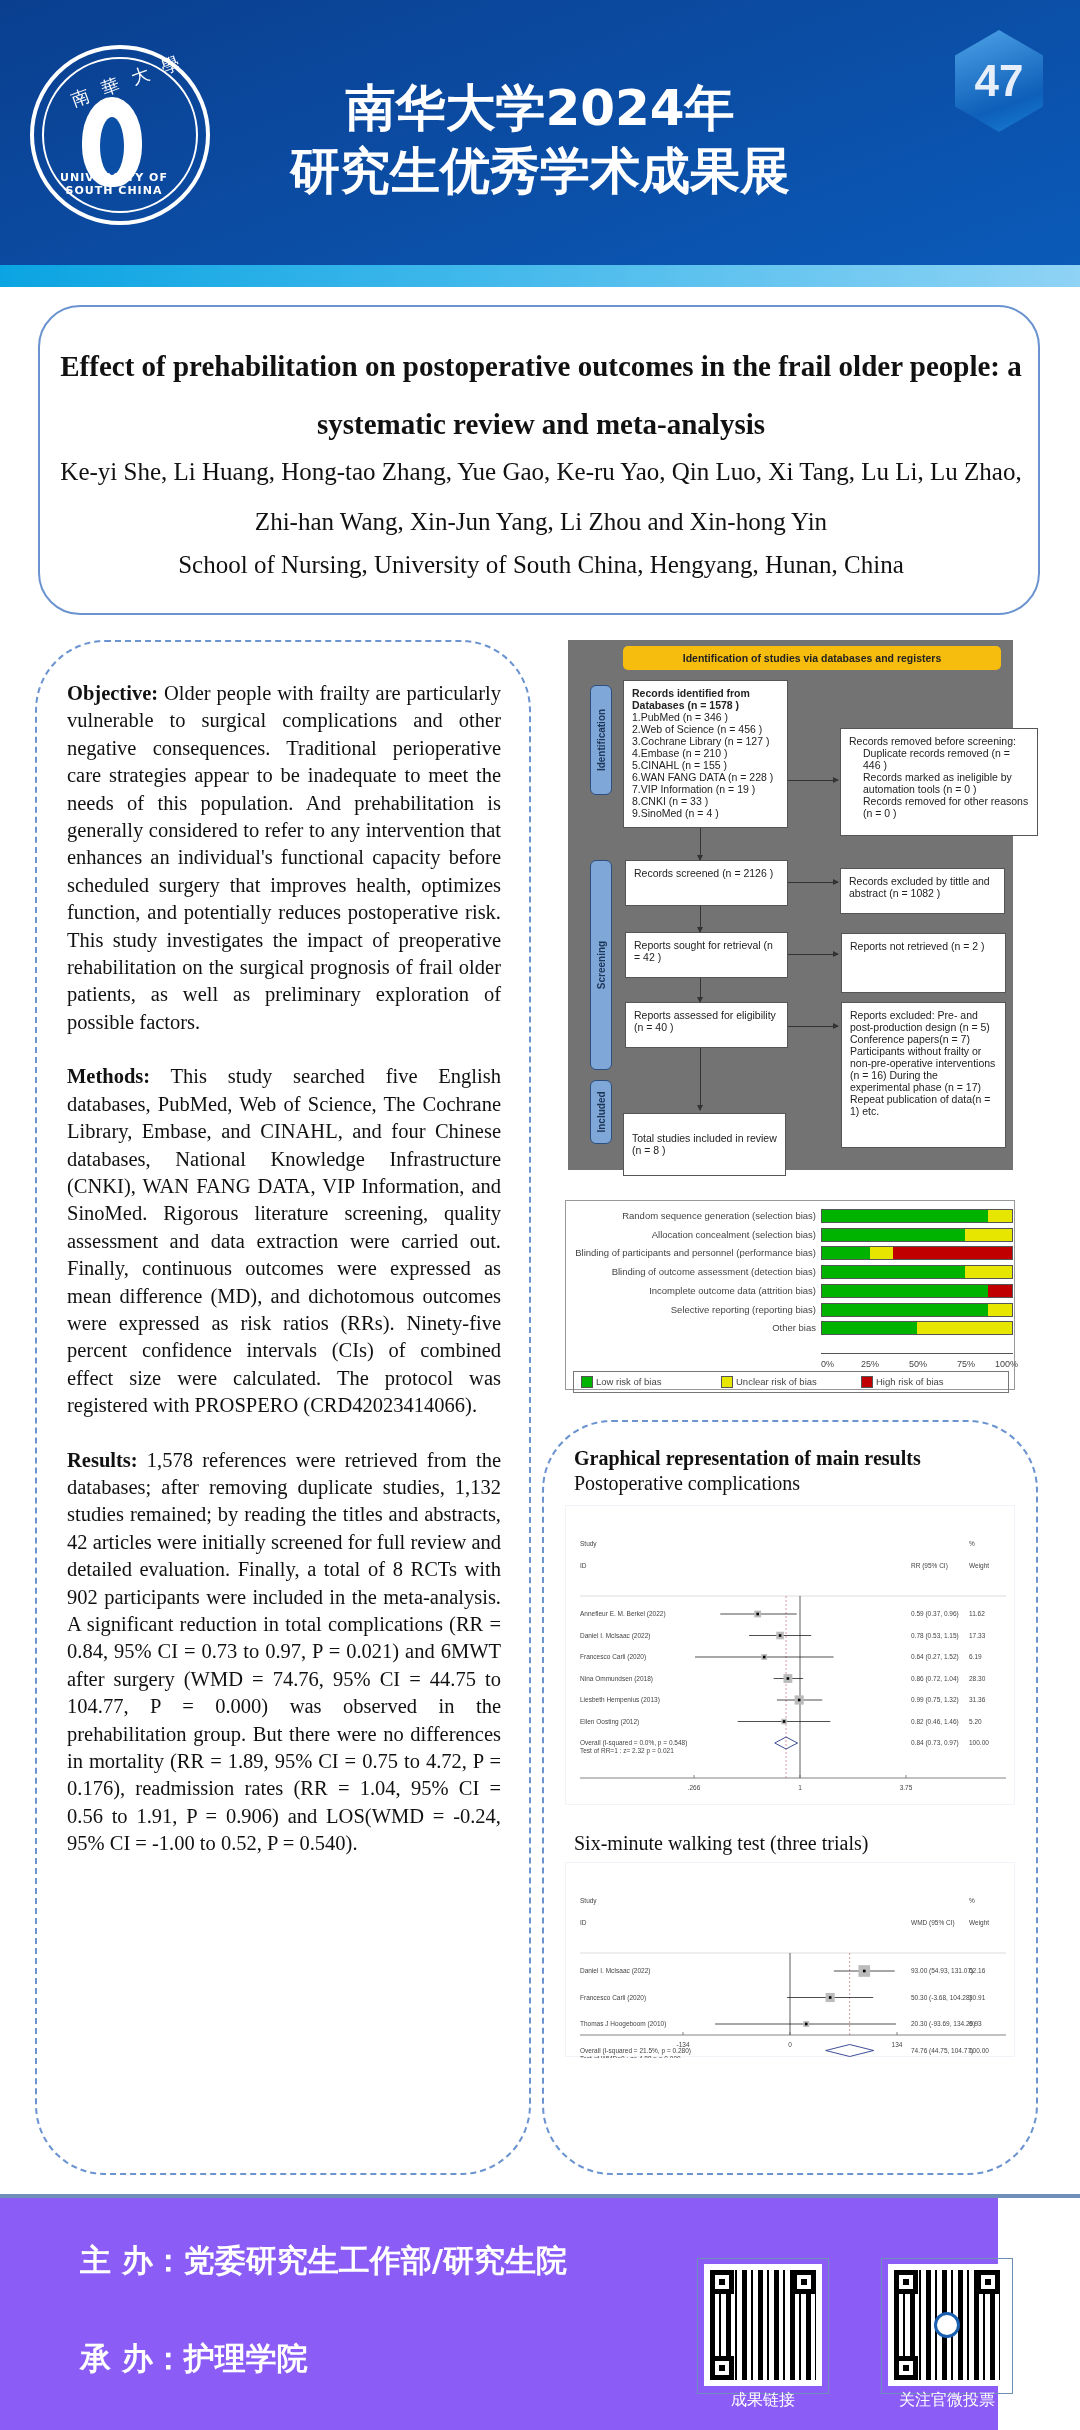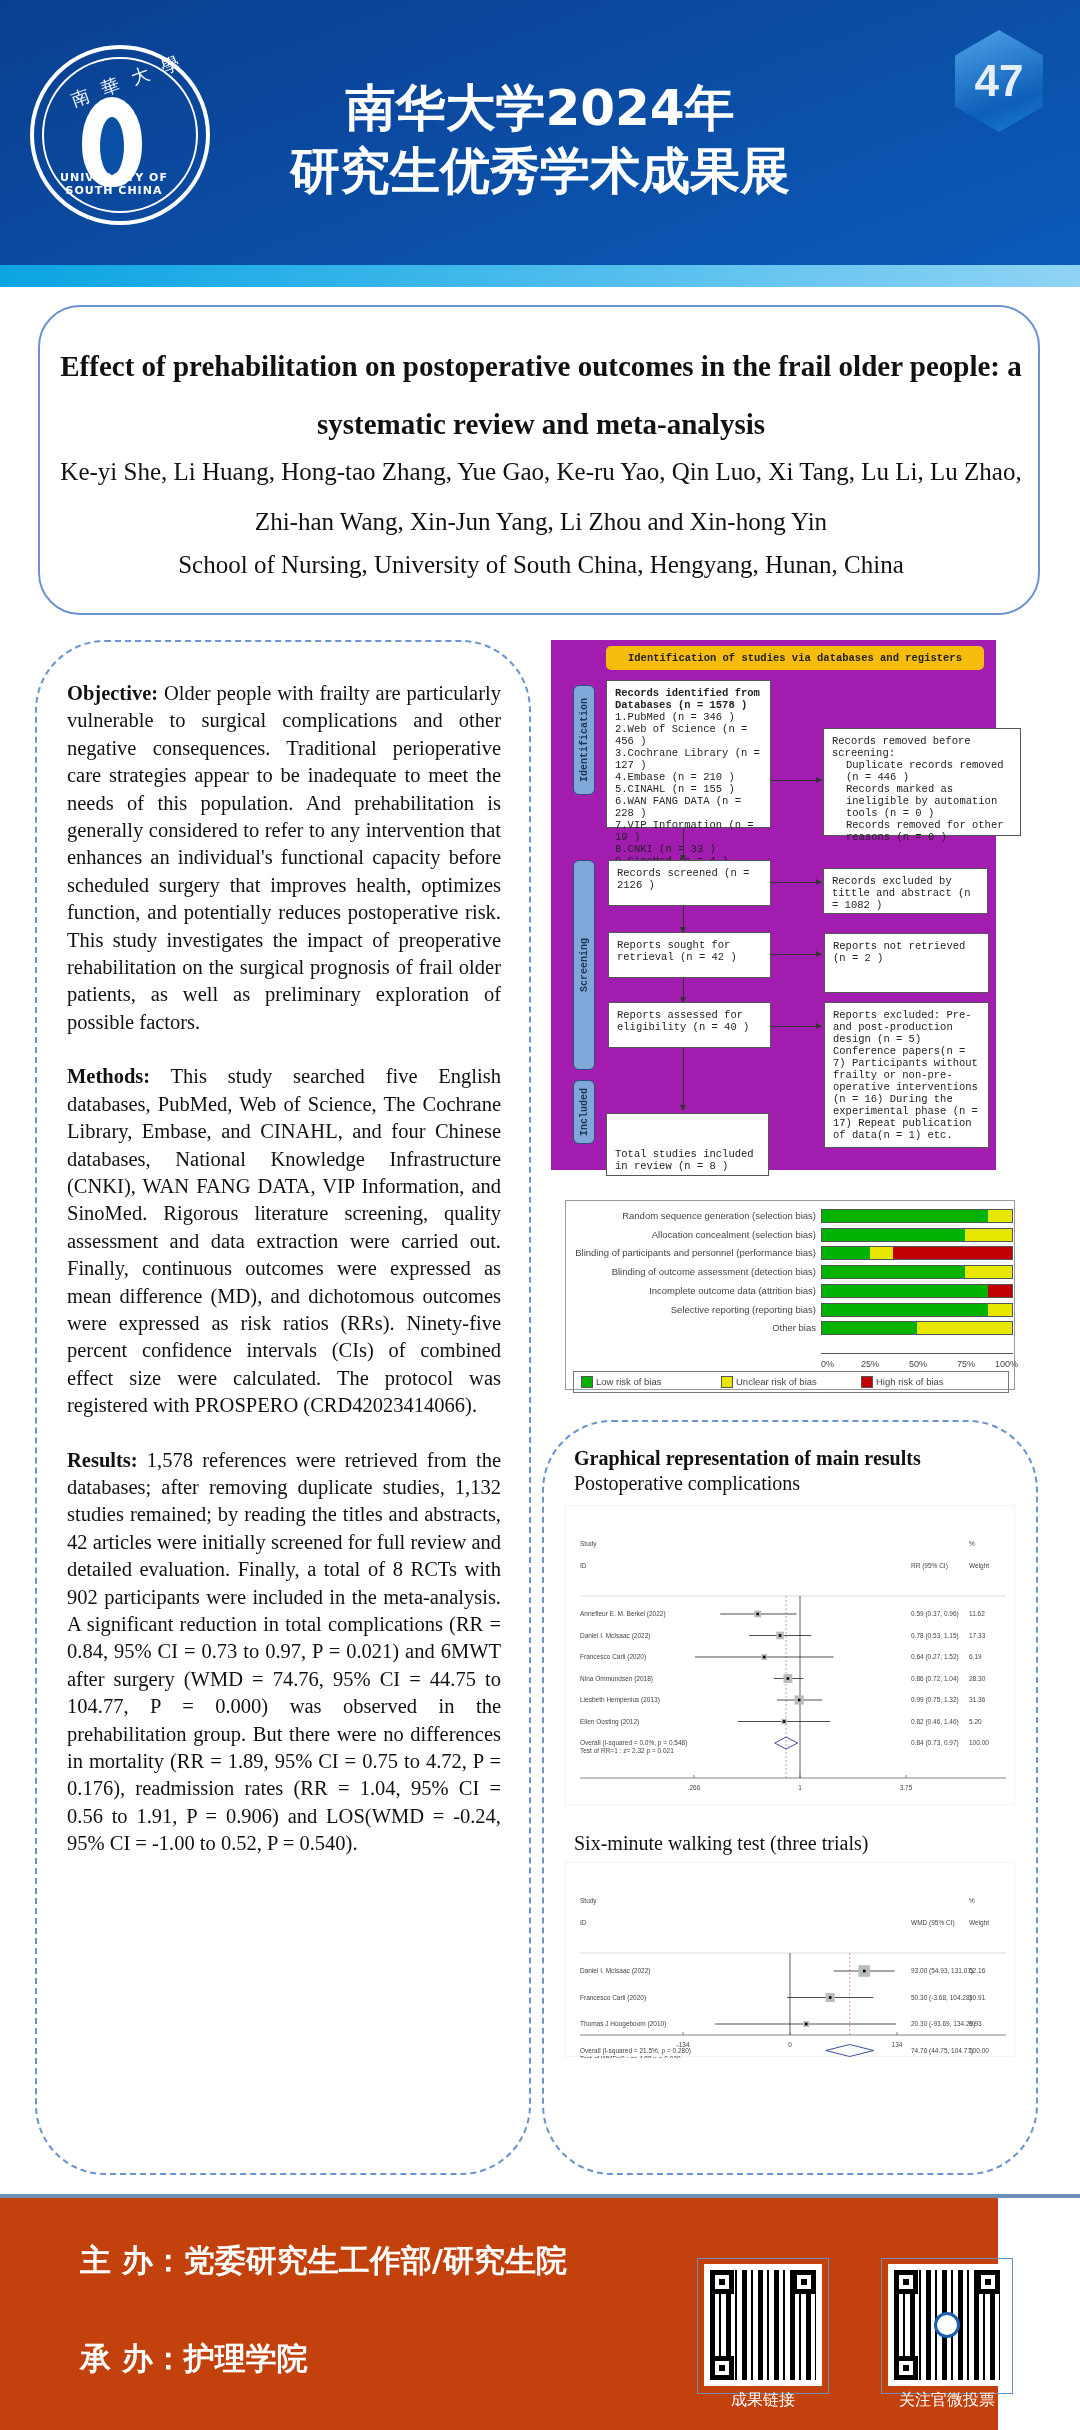--- a/index.html
+++ b/index.html
@@ -26,21 +26,21 @@
   .authors { position: absolute; left: 20px; width: 962px; top: 140px; font-size: 25px; line-height: 50px; }
   .affil { position: absolute; left: 20px; width: 962px; top: 244px; font-size: 25px; }
 
   
   .left-panel { position: absolute; left: 35px; top: 640px; width: 496px; height: 1535px; border: 2px dashed #6a93cf; border-radius: 70px; }
   .abstract { position: absolute; left: 30px; top: 38px; width: 434px; font-size: 20.5px; line-height: 27.4px; text-align: justify; }
   .abstract p { margin-bottom: 27px; }
   .abstract b { font-weight: bold; }
 
   
-  .prisma { position: absolute; left: 551px; top: 640px; width: 445px; height: 530px; background: #a21caf; font-family: Liberation Mono, monospace; font-size: 10.5px; color: #222; }
+  .prisma { position: absolute; left: 568px; top: 640px; width: 445px; height: 530px; background: #737373; font-family: Liberation Sans, sans-serif; font-size: 10.5px; color: #222; }
   .p-banner { position: absolute; left: 55px; top: 6px; width: 378px; height: 24px; background: #f6bd0f; border-radius: 5px; text-align: center; font-weight: bold; font-size: 10.5px; line-height: 24px; color: #222; }
   .p-box { position: absolute; border: 1px solid #555; background: #fff; padding: 6px 8px; line-height: 12px; }
   .p-side { position: absolute; left: 22px; width: 22px; background: #7fa7d8; border: 1px solid #2d4f7e; border-radius: 6px; }
   .p-side span { position: absolute; left: 50%; top: 50%; transform: translate(-50%,-50%) rotate(-90deg); white-space: nowrap; font-weight: bold; font-size: 10px; color: #1d3557; }
   .arrow-h { position: absolute; height: 1px; background: #333; }
   .arrow-h:after { content: ""; position: absolute; right: -1px; top: -3px; border-left: 6px solid #333; border-top: 3.5px solid transparent; border-bottom: 3.5px solid transparent; }
   .arrow-v { position: absolute; width: 1px; background: #333; }
   .arrow-v:after { content: ""; position: absolute; bottom: -1px; left: -3px; border-top: 6px solid #333; border-left: 3.5px solid transparent; border-right: 3.5px solid transparent; }
 
   
@@ -58,21 +58,21 @@
   
   .right-panel { position: absolute; left: 542px; top: 1420px; width: 496px; height: 755px; border: 2px dashed #6a93cf; border-radius: 70px; }
   .res-heading { position: absolute; left: 574px; top: 1447px; font-size: 20px; font-weight: bold; }
   .res-sub1 { position: absolute; left: 574px; top: 1472px; font-size: 20px; }
   .res-sub2 { position: absolute; left: 574px; top: 1832px; font-size: 20px; }
 
   .forest { position: absolute; left: 565px; width: 450px; background: #fff; border: 1px solid #f0f3f7; font-family: "Liberation Sans", sans-serif; font-size: 6.5px; color: #444; }
   .forest svg { position: absolute; left: 0; top: 0; }
 
   
-  .footer { position: absolute; left: 0; top: 2198px; width: 998px; height: 232px; background: #c2410c; }
+  .footer { position: absolute; left: 0; top: 2198px; width: 998px; height: 232px; background: #8b5cf6; }
   .footer-line { position: absolute; left: 0; top: 2194px; width: 1080px; height: 4px; background: #6e8fb8; }
   .f-text { position: absolute; left: 80px; color: #fff; font-size: 31px; font-family: "DejaVu Sans", sans-serif; font-weight: bold; }
   .qr { position: absolute; width: 118px; height: 122px; background: #fff; padding: 6px; }
   .qr-frame { position: absolute; width: 132px; height: 136px; border: 1px solid #6e8fb8; }
   .qr-grid { width: 100%; height: 100%; background:
       repeating-linear-gradient(90deg, #000 0 5px, #fff 5px 9px, #000 9px 11px, #fff 11px 16px),
       #000; background-blend-mode: difference; position: relative; }
   .qr-corner { position: absolute; width: 24px; height: 24px; border: 5px solid #000; background: #fff; }
   .qr-corner:after { content: ""; position: absolute; left: 4px; top: 4px; width: 6px; height: 6px; background: #000; }
   .qr-label { position: absolute; color: #fff; font-size: 16px; font-family: "DejaVu Sans", sans-serif; text-align: center; width: 150px; }
@@ -150,21 +150,21 @@
   <div class="p-box" style="left:57px;top:292px;width:163px;height:46px;">Reports sought for retrieval (n = 42 )</div>
   <div class="arrow-h" style="left:220px;top:314px;width:50px;"></div>
   <div class="p-box" style="left:273px;top:293px;width:165px;height:60px;">Reports not retrieved (n = 2 )</div>
   <div class="arrow-v" style="left:132px;top:338px;height:24px;"></div>
 
   <div class="p-box" style="left:57px;top:362px;width:163px;height:46px;">Reports assessed for eligibility (n = 40 )</div>
   <div class="arrow-h" style="left:220px;top:386px;width:50px;"></div>
   <div class="p-box" style="left:273px;top:362px;width:165px;height:146px;">Reports excluded: Pre- and post-production design (n = 5) Conference papers(n = 7) Participants without frailty or non-pre-operative interventions (n = 16) During the experimental phase (n = 17) Repeat publication of data(n = 1) etc.</div>
   <div class="arrow-v" style="left:132px;top:408px;height:62px;"></div>
 
-  <div class="p-box" style="left:55px;top:473px;width:163px;height:63px;padding-top:34px;">Total studies included in review (n = 8 )</div>
+  <div class="p-box" style="left:55px;top:473px;width:163px;height:63px;padding-top:18px;">Total studies included in review (n = 8 )</div>
 </div>
 
 <div class="rob" id="rob">
     <div class="rob-row" style="top: 8px;">
       <div class="rob-label">Random sequence generation (selection bias)</div>
       <div class="rob-bar">
         <div style="width: 87.5%; background: rgb(0, 179, 0);"></div>
         <div style="width: 12.5%; background: rgb(230, 230, 0);"></div>
         <div style="width: 0%; background: rgb(192, 0, 0);"></div>
       </div>

